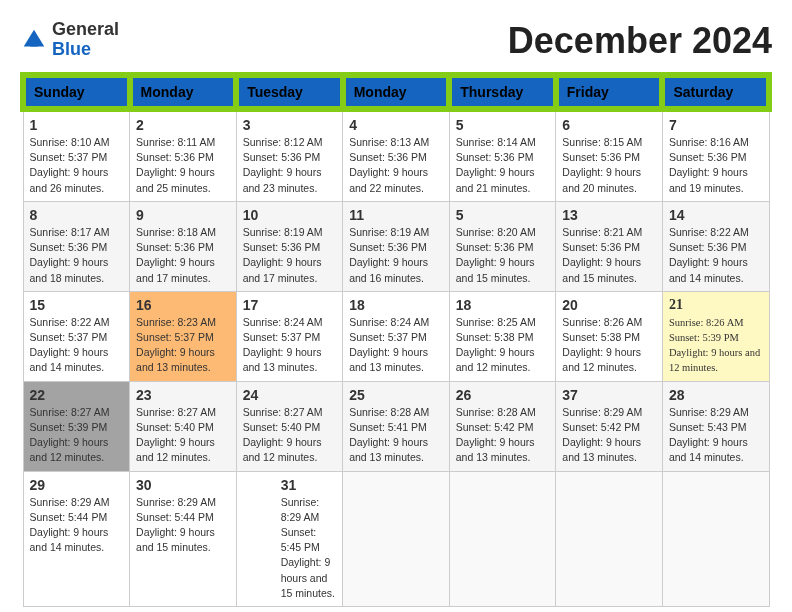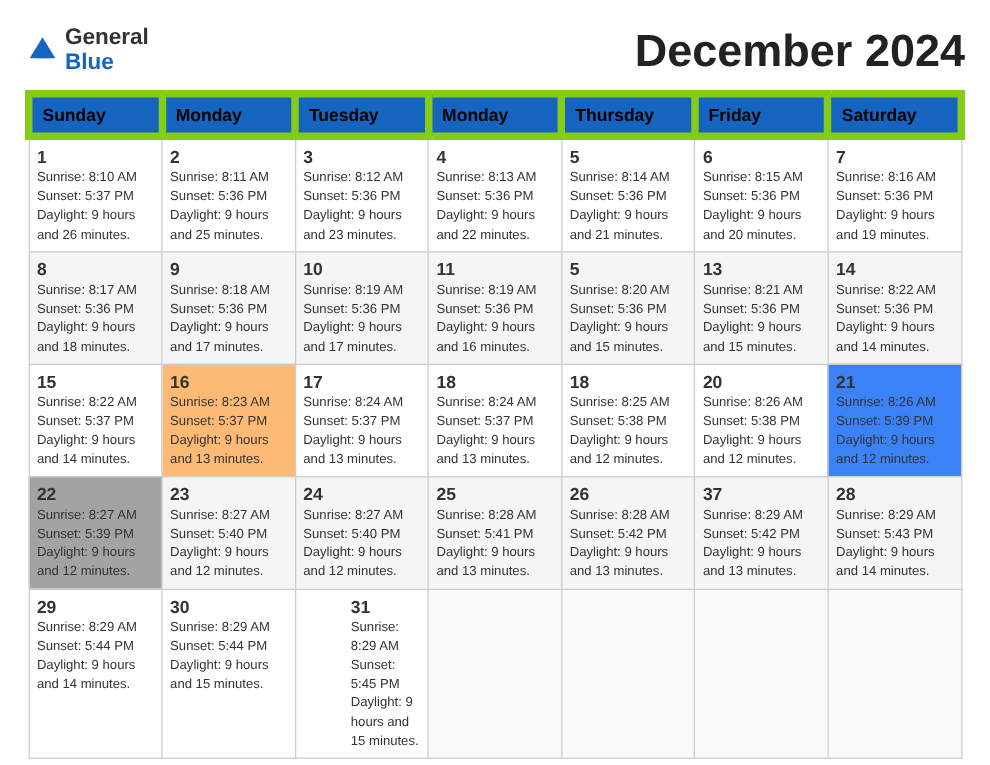--- a/index.html
+++ b/index.html
@@ -197,21 +197,21 @@
           <div class="day-info">Sunrise: 8:24 AM<br>Sunset: 5:37 PM<br>Daylight: 9 hours and 13 minutes.</div>
         </td>
         <td style="background: rgb(255, 255, 255);">
           <span class="day-num">18</span>
           <div class="day-info">Sunrise: 8:25 AM<br>Sunset: 5:38 PM<br>Daylight: 9 hours and 12 minutes.</div>
         </td>
         <td style="background: rgb(255, 255, 255);">
           <span class="day-num">20</span>
           <div class="day-info">Sunrise: 8:26 AM<br>Sunset: 5:38 PM<br>Daylight: 9 hours and 12 minutes.</div>
         </td>
-        <td style="background: #3b82f6;">
+        <td style="background: #fef9c3; font-family: Liberation Serif, serif;">
           <span class="day-num">21</span>
           <div class="day-info">Sunrise: 8:26 AM<br>Sunset: 5:39 PM<br>Daylight: 9 hours and 12 minutes.</div>
         </td>
       </tr>
       <tr>
         <td style="background: #a3a3a3;">
           <span class="day-num">22</span>
           <div class="day-info">Sunrise: 8:27 AM<br>Sunset: 5:39 PM<br>Daylight: 9 hours and 12 minutes.</div>
         </td>
         <td style="background: rgb(245, 245, 245);">

